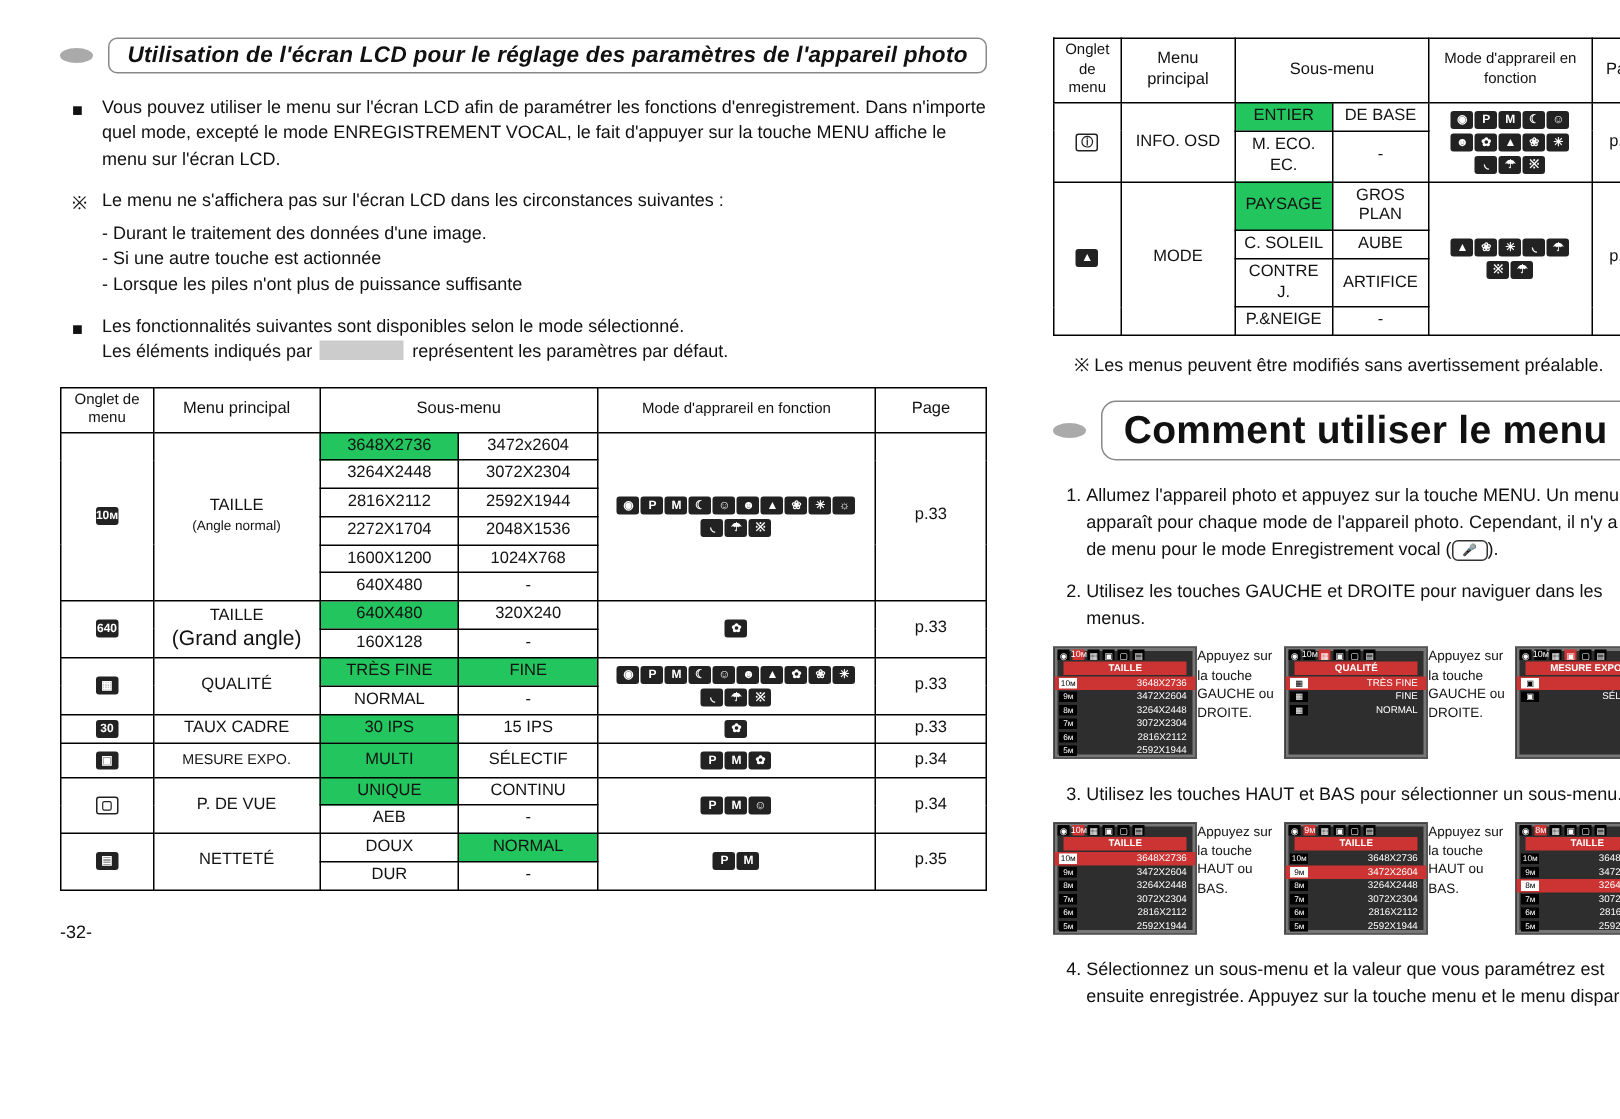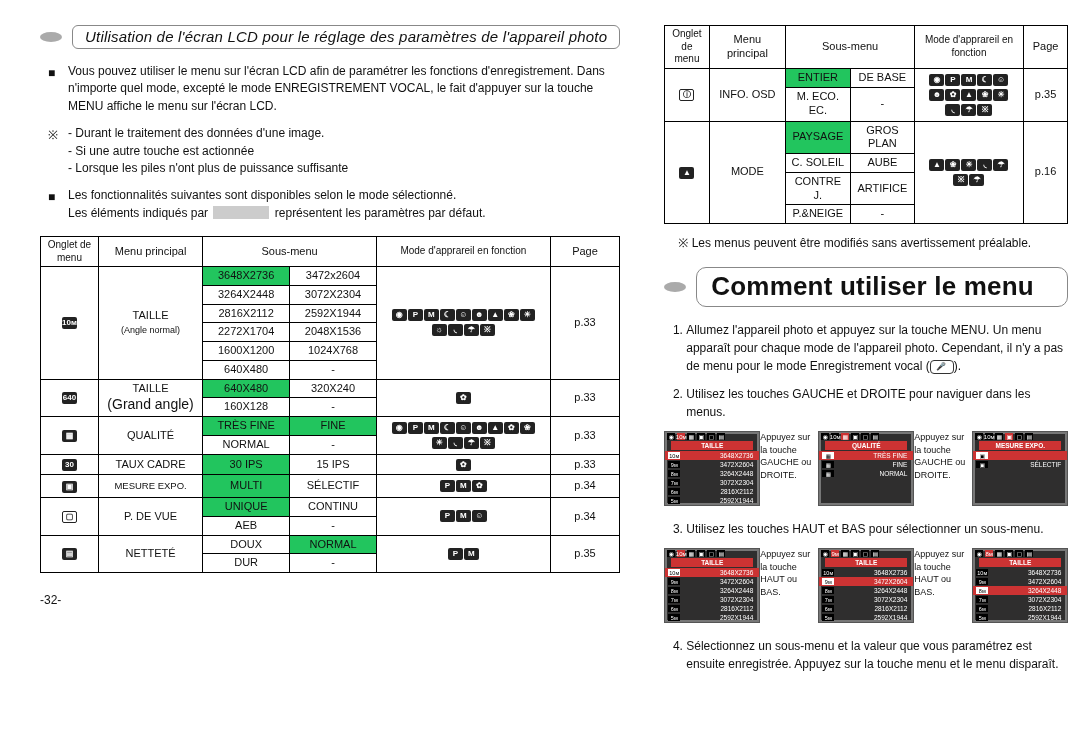--- a/index.html
+++ b/index.html
@@ -1,21 +1,21 @@
 <!DOCTYPE html>
 <html><head>
 <meta charset="utf-8">
 <style>
   body { background: #fff; font-family: Arial, Helvetica, sans-serif; font-size: 12px; color: #111; margin: 0; padding: 25px 40px; width: 1080px; box-sizing: border-box; }
   .two-col { display: flex; gap: 44px; }
   .left, .right { flex: 1; }
 
   .heading-bar { display: flex; align-items: center; margin-bottom: 14px; }
   .heading-ellipse { width: 22px; height: 10px; border-radius: 50%; background: #aaa; margin-right: 10px; flex-shrink: 0; }
-  .heading-text { border: 1px solid #888; border-radius: 6px; padding: 2px 12px 3px; font-weight: normal; font-size: 15px; font-style: italic; font-family: "Arial Narrow", Arial; letter-spacing: .2px; white-space: nowrap; }
+  .heading-text { border: 1px solid #888; border-radius: 6px; padding: 2px 12px 3px; font-weight: bold; font-size: 15px; font-style: italic; font-family: "Arial Narrow", Arial; letter-spacing: .2px; white-space: nowrap; }
   .heading-big { font-size: 26px; font-weight: bold; font-style: normal; padding: 3px 14px 4px; width: 100%; box-sizing: border-box; border-radius: 10px; }
 
   ul.paras { list-style: none; padding-left: 14px; margin: 0 0 14px; }
   ul.paras > li { position: relative; margin-bottom: 10px; padding-left: 14px; line-height: 1.45; }
   ul.paras > li .bullet { position: absolute; left: -6px; top: 2px; }
   ul.paras .sub { padding-left: 0; margin-top: 4px; }
   ul.paras .sub div::before { content: "- "; }
 
   .shade-inline { display: inline-block; width: 56px; height: 13px; background: #ccc; vertical-align: -2px; margin: 0 2px; }
 
@@ -61,20 +61,21 @@
       <div class="heading-text">Utilisation de l'écran LCD pour le réglage des paramètres de l'appareil photo</div>
     </div>
 
     <ul class="paras">
       <li>
         <span class="bullet">■</span>
         <span>Vous pouvez utiliser le menu sur l'écran LCD afin de paramétrer les fonctions d'enregistrement. Dans n'importe quel mode, excepté le mode ENREGISTREMENT VOCAL, le fait d'appuyer sur la touche MENU affiche le menu sur l'écran LCD.</span>
       </li>
       <li>
         <span class="bullet">※</span>
+        <span>Le menu ne s'affichera pas sur l'écran LCD dans les circonstances suivantes :</span>
         <div class="sub">
           <div>Durant le traitement des données d'une image.</div>
           <div>Si une autre touche est actionnée</div>
           <div>Lorsque les piles n'ont plus de puissance suffisante</div>
         </div>
       </li>
       <li>
         <span class="bullet">■</span>
         <span>Les fonctionnalités suivantes sont disponibles selon le mode sélectionné.</span><br>
         <span>Les éléments indiqués par</span>

